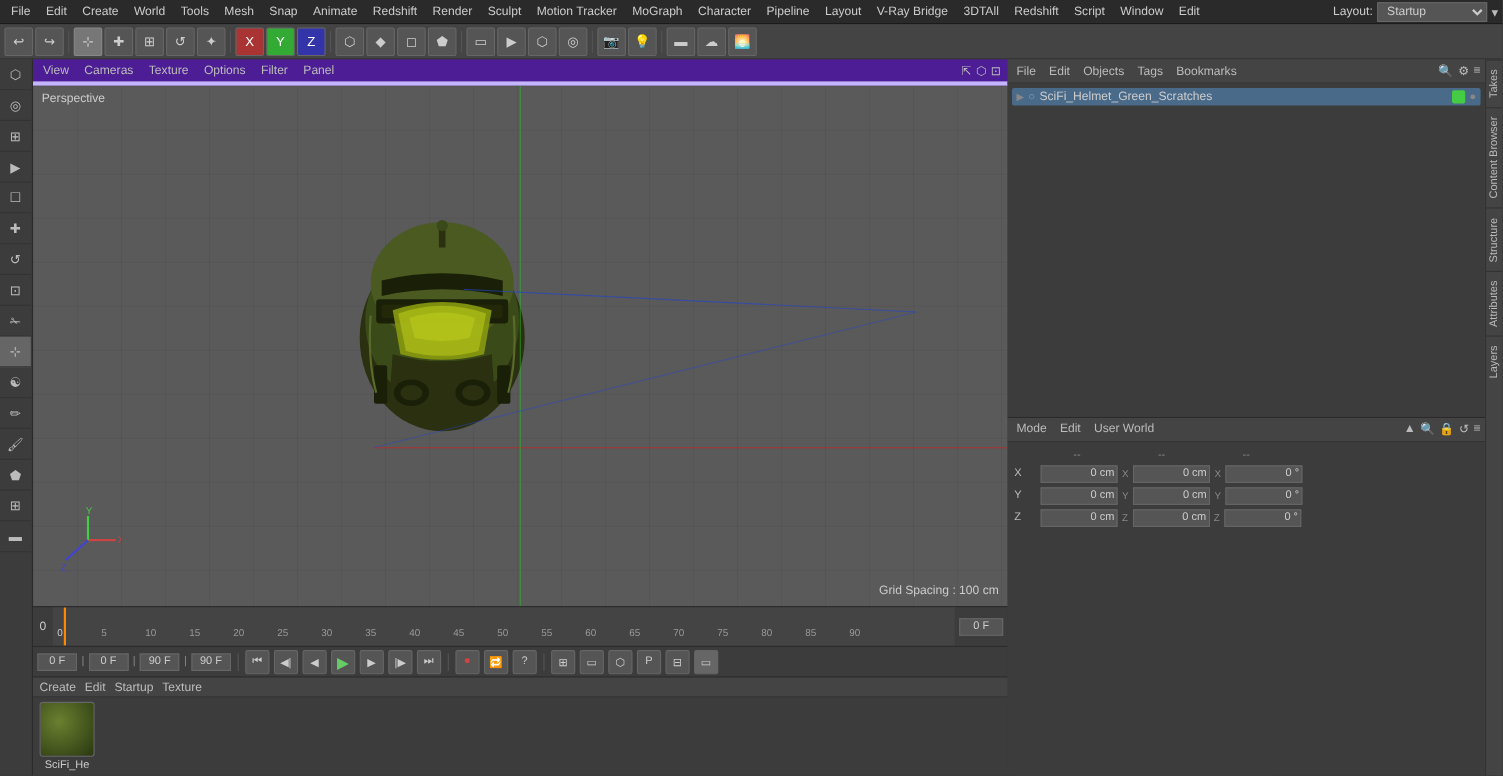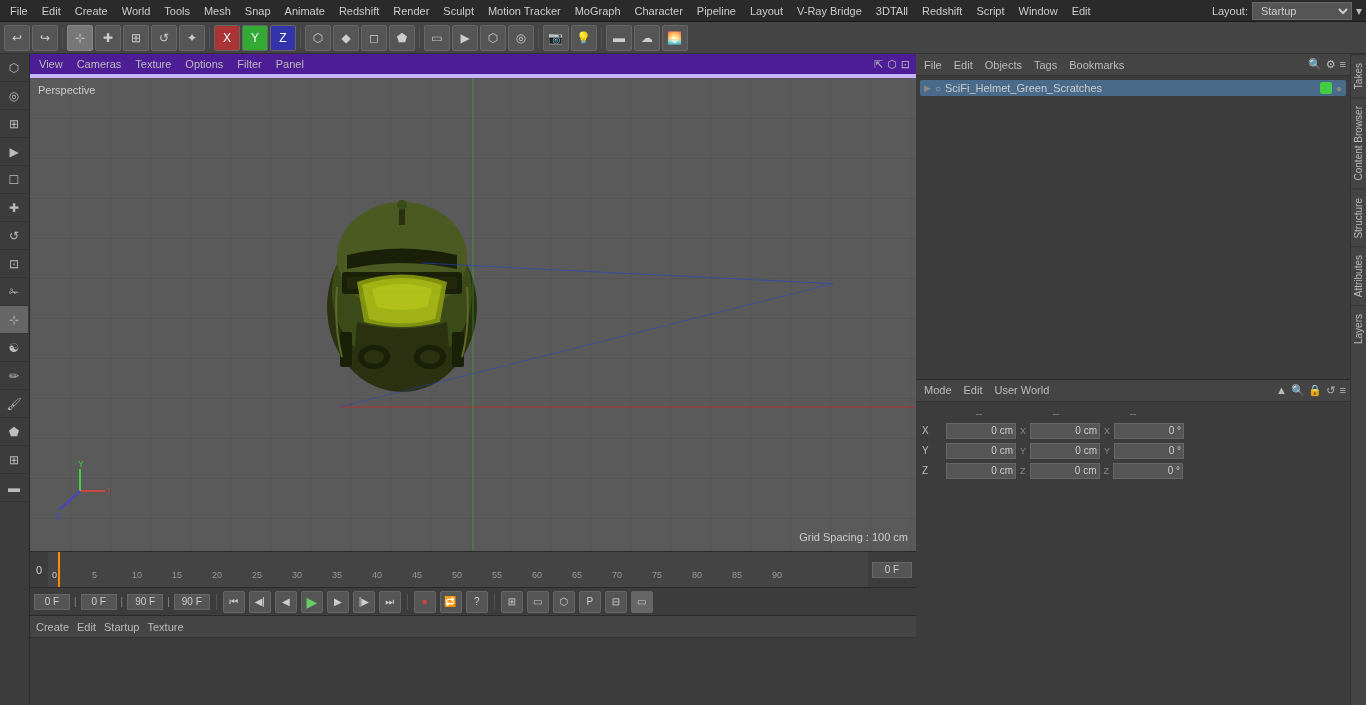--- a/index.html
+++ b/index.html
@@ -628,20 +628,26 @@
       <div class="transport-btn" style="background:#666;">▭</div>
     </div>
 
     <div id="material-panel">
       <div id="mat-toolbar">
         <span class="mat-btn">Create</span>
         <span class="mat-btn">Edit</span>
         <span class="mat-btn">Startup</span>
         <span class="mat-btn">Texture</span>
       </div>
+      <div id="mat-content">
+        <div>
+          <div class="material-thumb" style="background:radial-gradient(circle at 35% 35%, #6a8030, #2a3810);"></div>
+          <div class="mat-name">SciFi_He</div>
+        </div>
+      </div>
     </div>
 
   </div>
 
   <div class="right-panel-wrapper">
     <div class="right-inner">
 
       <div id="obj-panel-top">
         <div id="obj-toolbar">
           <span class="obj-tb-btn">File</span>

